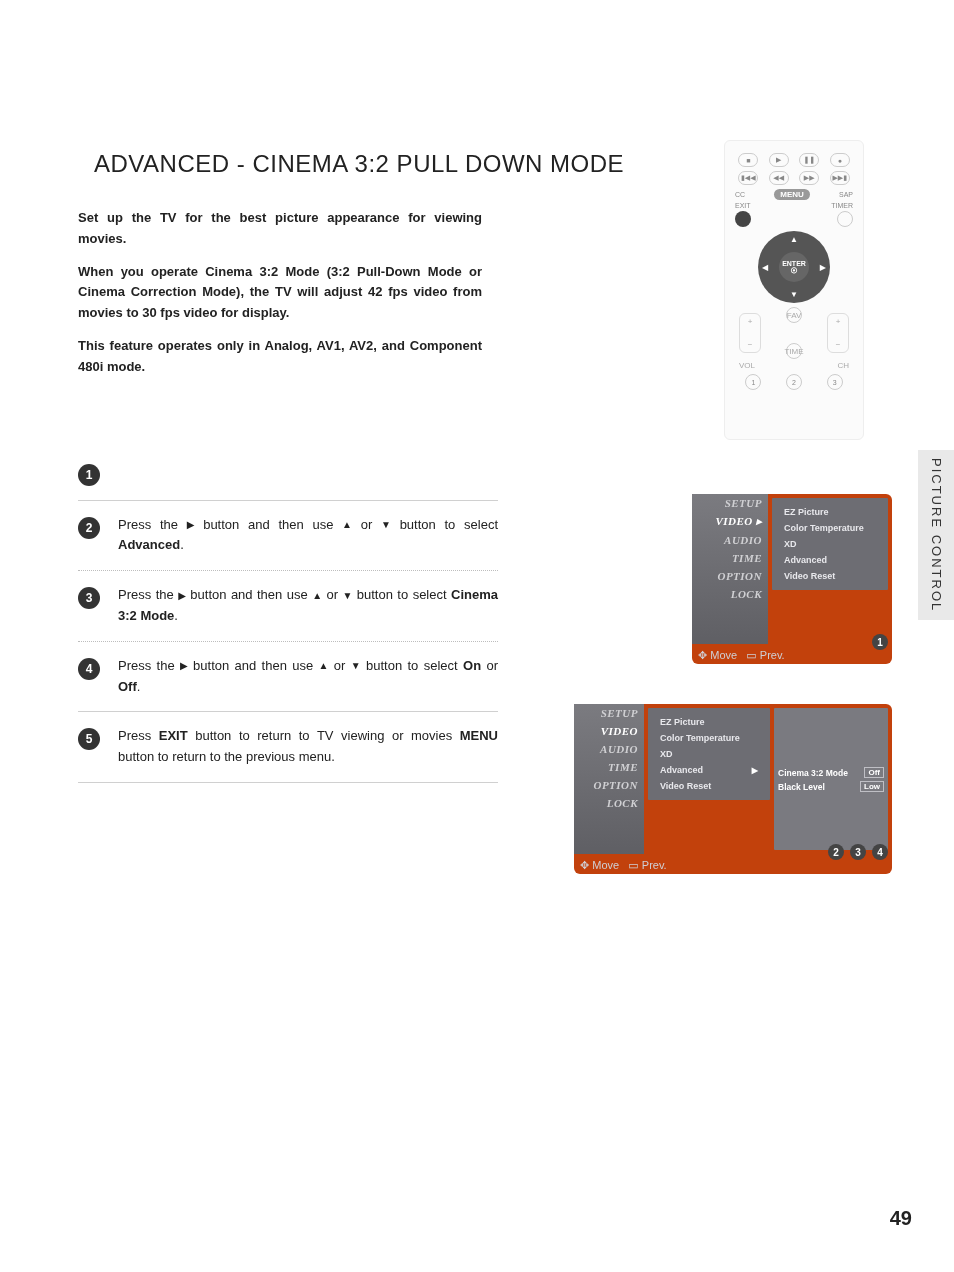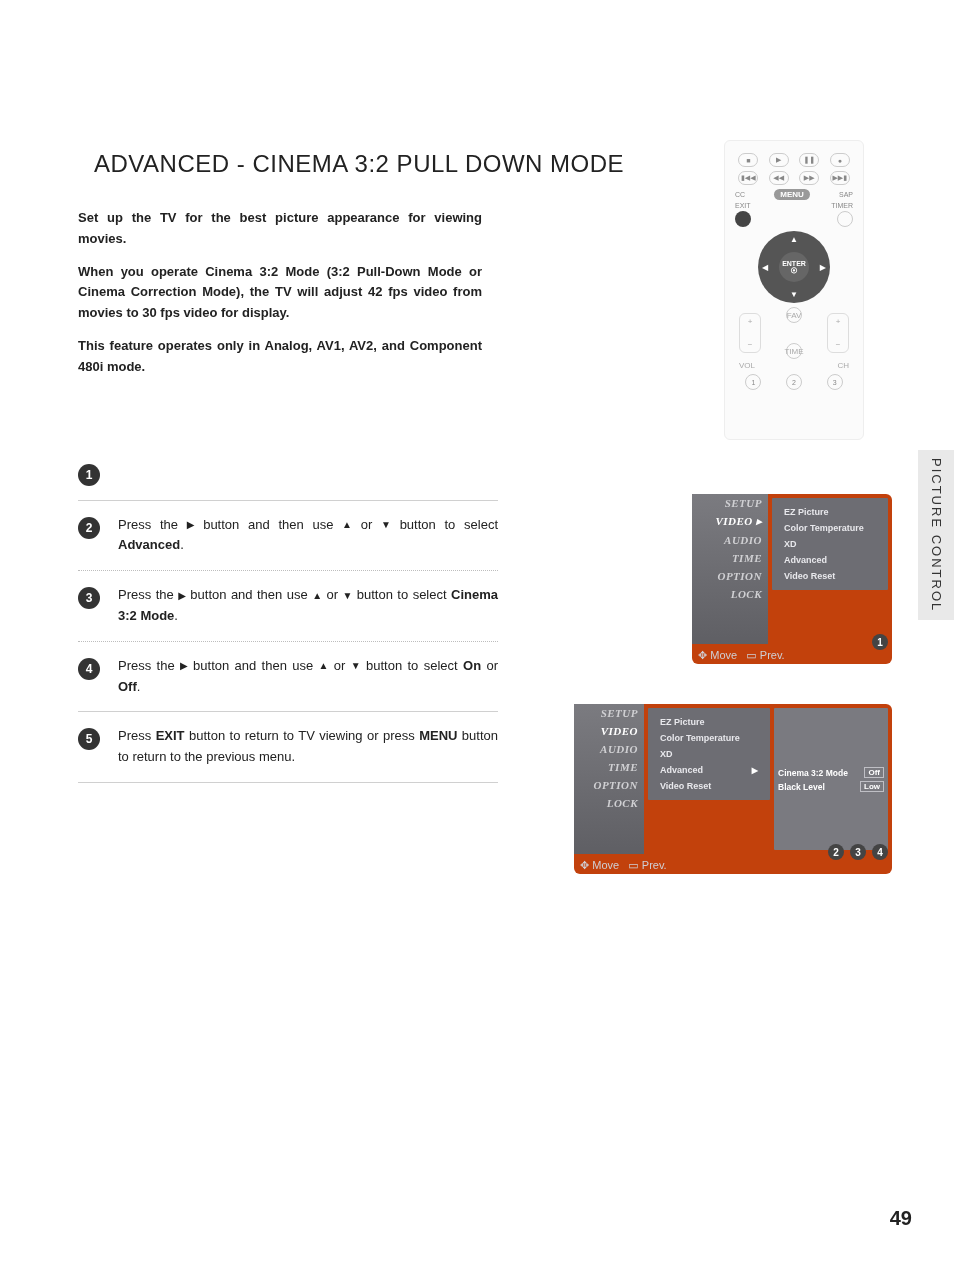--- a/index.html
+++ b/index.html
@@ -112,21 +112,21 @@
     </div>
     <div class="step step-border-solid">
       <div class="step-num">4</div>
       <div class="step-body">
         <span>Press the </span><span class="tri">▶</span><span> button and then use </span><span class="tri">▲</span><span> or </span><span class="tri">▼</span><span> button to select </span><span class="b">On</span><span> or </span><span class="b">Off</span><span>.</span>
       </div>
     </div>
     <div class="step step-border-solid">
       <div class="step-num">5</div>
       <div class="step-body">
-        <span>Press </span><span class="b">EXIT</span><span> button to return to TV viewing or press </span><span class="b">MENU</span><span> button to return to the previous menu.</span>
+        <span>Press </span><span class="b">EXIT</span><span> button to return to TV viewing or movies </span><span class="b">MENU</span><span> button to return to the previous menu.</span>
       </div>
     </div>
   </div>
 
   <div class="side-tab">
       <span>PICTURE CONTROL</span>
     </div>
 
   <div class="remote">
     <div class="r-row">

